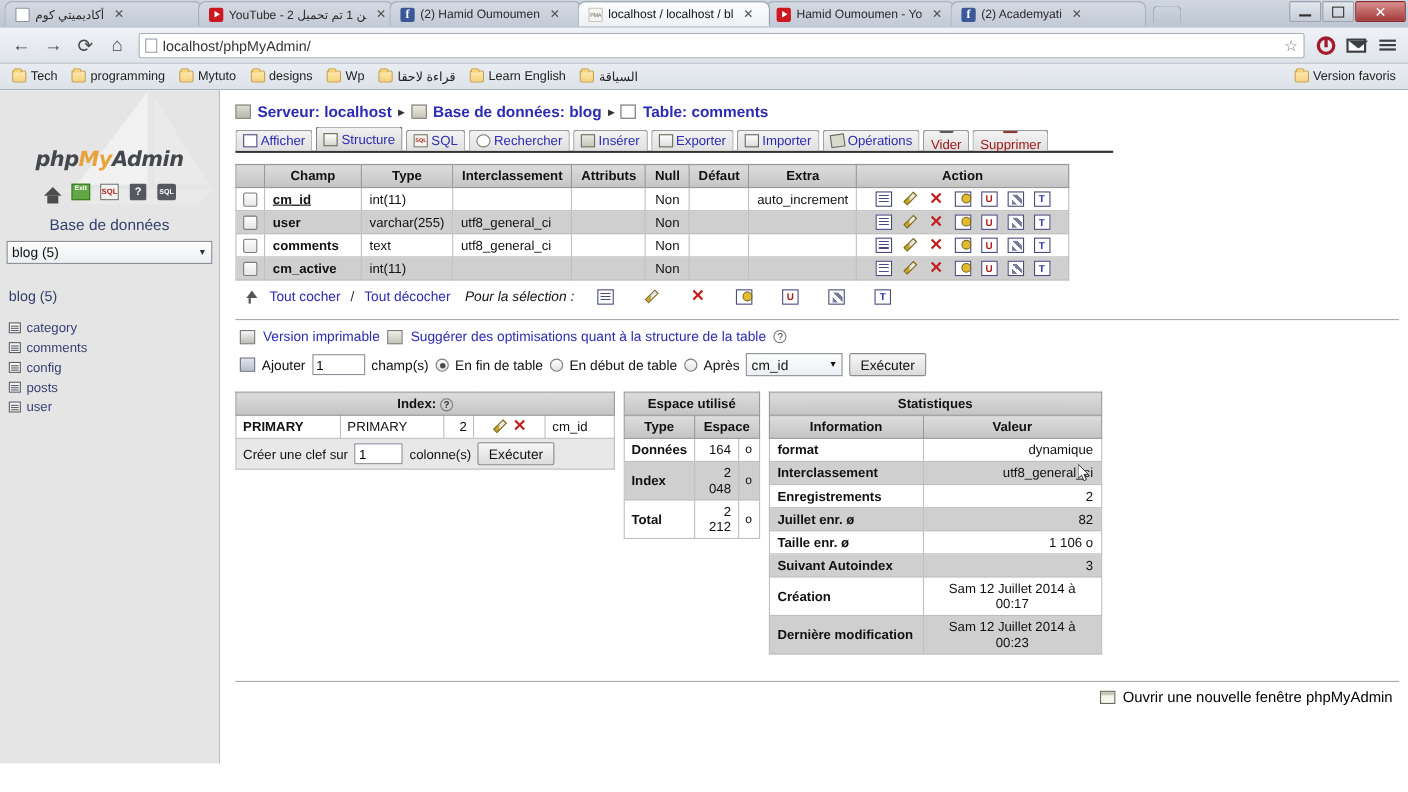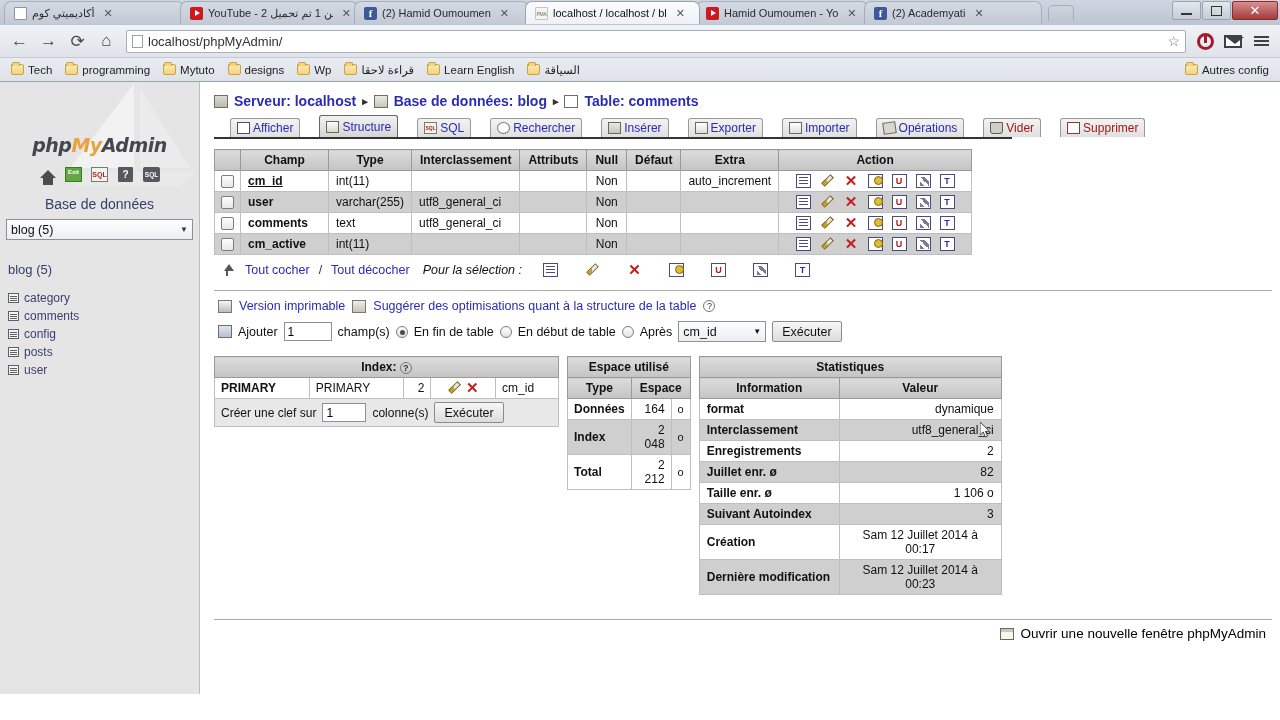--- a/index.html
+++ b/index.html
@@ -426,29 +426,28 @@
     height: 19px;
     padding: 0 6px;
     font-size: 12px;
     color: #2b2bb3;
     background: linear-gradient(#f3f3f3,#e0e0e0);
     border: 1px solid #9a9a9a;
     border-bottom: none;
     border-radius: 3px 3px 0 0;
     margin-right: 3px;
     white-space: nowrap;
-    margin-left: 16px;
   }
   .pma-tab.active {
     height: 22px;
     background: linear-gradient(#f2f2f2,#d5d5d5);
     font-weight: normal;
     border-color:#666;
   }
-  .pma-tab.danger { color:#a01818; }
+  .pma-tab.danger { color:#a01818;flex-direction:column; }
   .ticon { width:13px;height:12px;display:inline-block; }
   .ti-view { background:#fff; border:1px solid #4a4a80; }
   .ti-struct { background:linear-gradient(#fefefe,#d8d8cc); border:1px solid #6a6a5c; }
   .ti-sql { background:#f4f4ee; border:1px solid #7a7a70; color:#b22222; font-size:5px; text-align:center; line-height:11px; font-weight:bold;}
   .ti-search { background:#fff; border:1px solid #7a7a70; border-radius:50%; }
   .ti-insert { background:linear-gradient(#e9e9e2,#c5c5b8); border:1px solid #6a6a5c; }
   .ti-export { background:linear-gradient(#fff,#ddd); border:1px solid #6a6a5c; }
   .ti-import { background:linear-gradient(#fff,#ddd); border:1px solid #6a6a5c; }
   .ti-ops { background:#d8d8cc; border:1px solid #6a6a5c; transform:rotate(-8deg); }
   .ti-empty { background:#cfcfc7; border:1px solid #5c5c54; border-radius:0 0 3px 3px; }
@@ -724,21 +723,21 @@
     <div class="bm">
       <span class="folder-icon"></span>
       <span>Learn English</span>
     </div>
     <div class="bm">
       <span class="folder-icon"></span>
       <span>السياقة</span>
     </div>
     <div class="bm" id="other-bm">
       <span class="folder-icon"></span>
-      <span>Autres config</span>
+      <span>Version favoris</span>
     </div>
   </div>
 </div>
 
 <div id="page">
 
   <div id="left-frame">
     <svg id="boat-watermark" viewBox="0 0 160 130">
       <polygon points="95,0 95,86 30,86" fill="#ffffff" opacity="0.85"></polygon>
       <polygon points="100,6 100,86 150,86" fill="#f2f2f2" opacity="0.8"></polygon>

